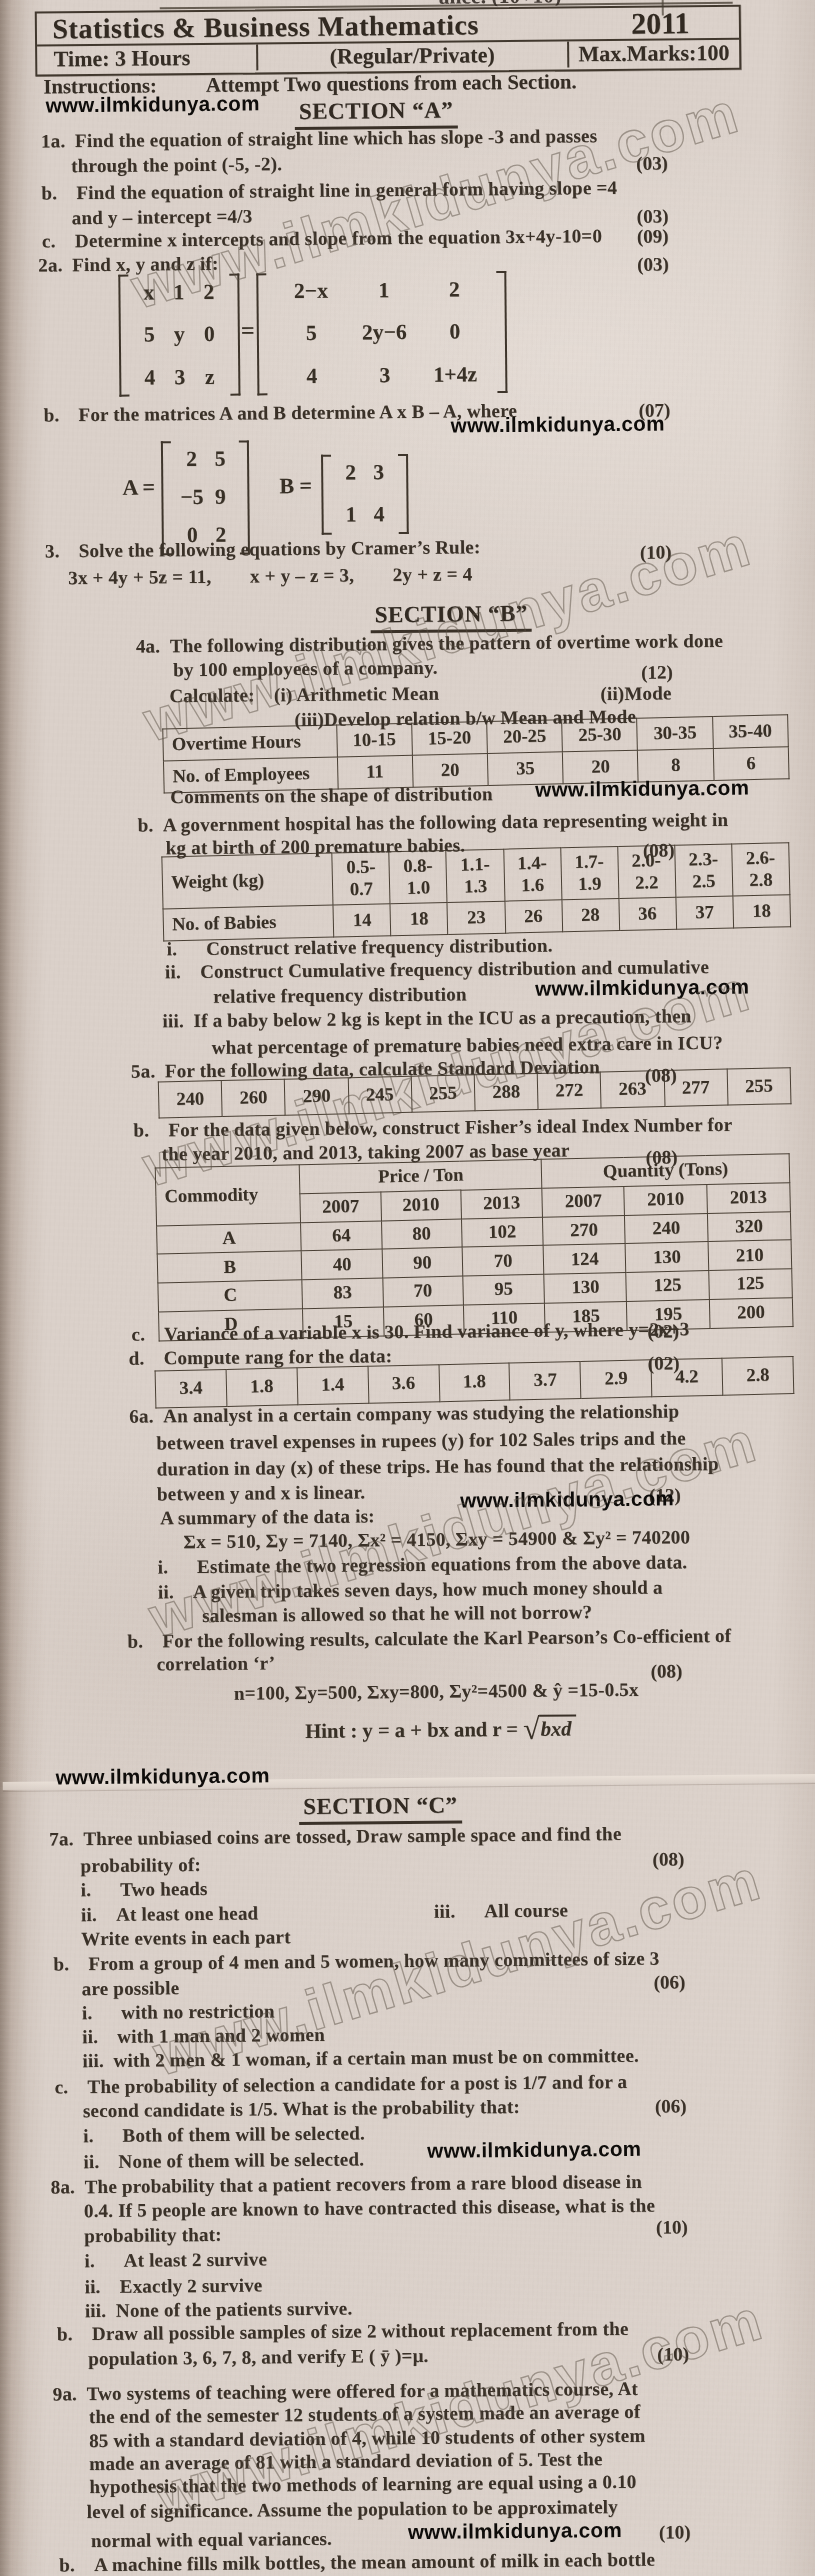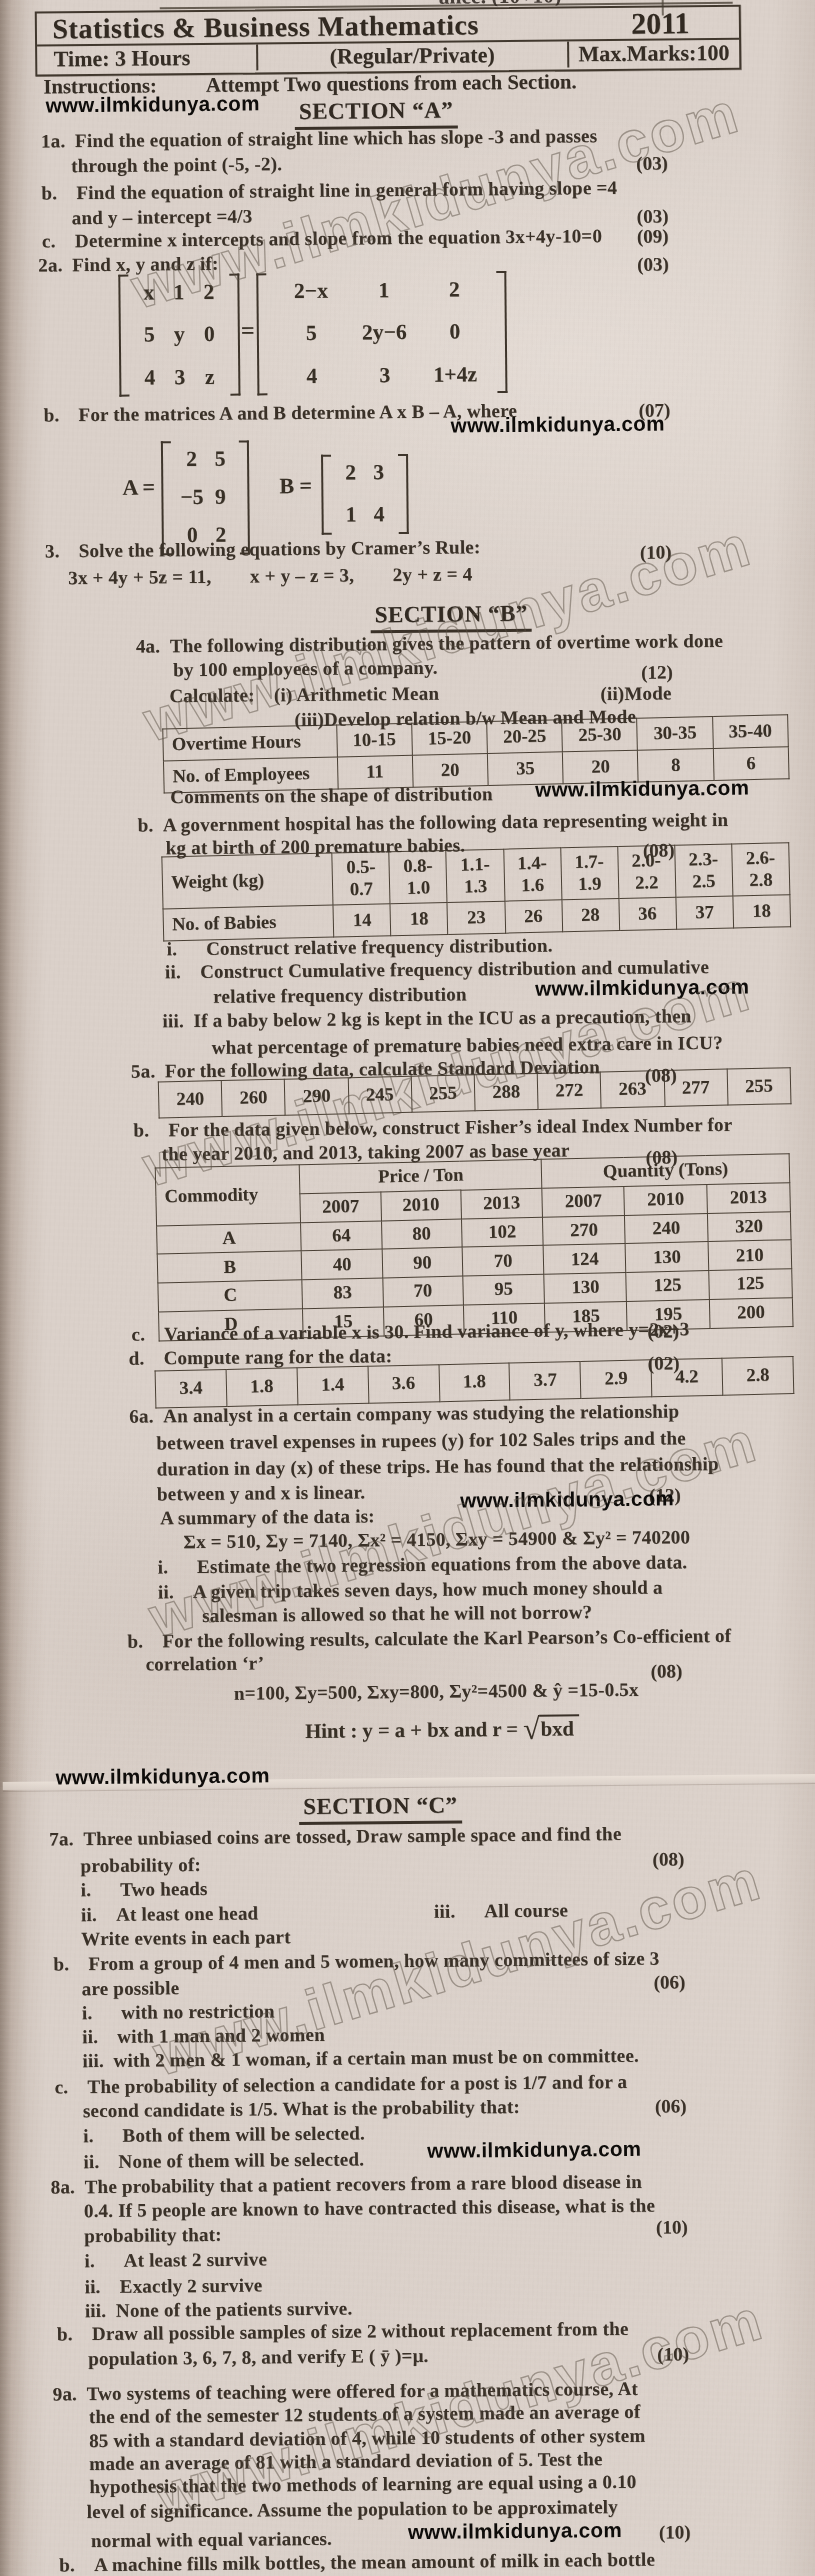--- a/index.html
+++ b/index.html
@@ -54,21 +54,21 @@
   .matrix::after{content:"";position:absolute;right:0;top:0;bottom:0;width:8.2px;border:2.6px solid #3e352b;border-left:none;}
   .mcell{font:700 21.6px/1 "Liberation Serif",serif;color:#383026;text-align:center;align-self:center;white-space:nowrap;text-shadow:0.3px 0.3px 0 rgba(56,48,38,.3);}
   .mlabel{position:absolute;font:700 22px/1 "Liberation Serif",serif;color:#383026;white-space:nowrap;text-shadow:0.3px 0.3px 0 rgba(56,48,38,.3);}
   #m2a-left{left:130px;top:272px;grid-template-columns:30px 30px 30px;row-gap:20.6px;}
   #m2a-right{left:268px;top:272px;grid-template-columns:78px 68px 73px;row-gap:20.6px;}
   #m2b-a{left:171px;top:439px;grid-template-columns:30px 27px;row-gap:16.5px;}
   #m2b-b{left:331px;top:454px;grid-template-columns:28px 28px;row-gap:20.6px;}
   
   .hint{position:absolute;left:303px;top:1715px;font:700 20.6px/1 "Liberation Serif",serif;color:#383026;white-space:nowrap;text-shadow:0.3px 0.3px 0 rgba(56,48,38,.3);}
   .hint .rad{font-size:30px;vertical-align:-3.1px;}
-  .hint .radicand{display:inline-block;border-top:2.1px solid #3a3128;padding:2.1px 5.2px 0 1px;}
+  .hint .radicand{display:inline-block;border-top:2.1px solid #3a3128;padding:2.1px 5.2px 0 1px;font-style:italic;}
   
   .wm-solid{position:absolute;font:700 20.6px/1 "Liberation Sans",sans-serif;color:#0e0c0a;letter-spacing:0.3px;white-space:nowrap;}
   .wm-outline{position:absolute;pointer-events:none;opacity:.48;overflow:visible;}
   .wm-outline text{font-family:"Liberation Sans",sans-serif;font-weight:700;font-size:112px;fill:none;stroke:#584e42;stroke-width:2.6px;letter-spacing:5px;}
   .seam{position:absolute;left:0;top:1778px;width:816px;height:8.2px;background:linear-gradient(#eee5dc,#ddd3cb);opacity:.75;}
   .seam-line{position:absolute;left:0;top:1787px;width:816px;height:1px;background:rgba(110,95,82,.25);}
 </style>
 </head>
 <body>
 
@@ -375,21 +375,21 @@
         <div class="line" style="top: 1430px; left: 157px;">between travel expenses in rupees (y) for 102 Sales trips and the</div>
         <div class="line" style="top: 1456px; left: 157px;">duration in day (x) of these trips. He has found that the relationship</div>
         <div class="line" style="top: 1481px; left: 157px;">between y and x is linear.</div>
         <div class="marks" style="top: 1487px;">(12)</div>
         <div class="line" style="top: 1505px; left: 160px;">A summary of the data is:</div>
         <div class="line" style="top: 1529px; left: 183px;">Σx = 510, Σy = 7140, Σx² = 4150, Σxy = 54900 &amp; Σy² = 740200</div>
         <div class="line" style="top: 1554px; left: 157px;">i.  Estimate the two regression equations from the above data.</div>
         <div class="line" style="top: 1579px; left: 157px;">ii. A given trip takes seven days, how much money should a</div>
         <div class="line" style="top: 1603px; left: 201px;">salesman is allowed so that he will not borrow?</div>
         <div class="line" style="top: 1628px; left: 126px;">b. For the following results, calculate the Karl Pearson’s Co-efficient of</div>
-        <div class="line" style="top: 1651px; left: 144px; text-align: right;">correlation ‘r’</div>
+        <div class="line" style="top: 1651px; left: 155px; text-align: right;">correlation ‘r’</div>
         <div class="marks" style="top: 1663px;">(08)</div>
         <div class="line" style="top: 1681px; left: 232px;">n=100, Σy=500, Σxy=800, Σy²=4500 &amp;  ŷ =15-0.5x</div>
         <div class="line" style="top: 1825px; left: 46px;">7a. Three unbiased coins are tossed, Draw sample space and find the</div>
         <div class="line" style="top: 1852px; left: 77px;">probability of:</div>
         <div class="marks" style="top: 1851px;">(08)</div>
         <div class="line" style="top: 1876px; left: 77px;">i.  Two heads</div>
         <div class="line" style="top: 1901px; left: 77px;">ii. At least one head</div>
         <div class="line" style="top: 1901px; left: 430px;">iii.  All course</div>
         <div class="line" style="top: 1925px; left: 77px;">Write events in each part</div>
         <div class="line" style="top: 1950px; left: 49px;">b. From a group of 4 men and 5 women, how many committees of size 3</div>

